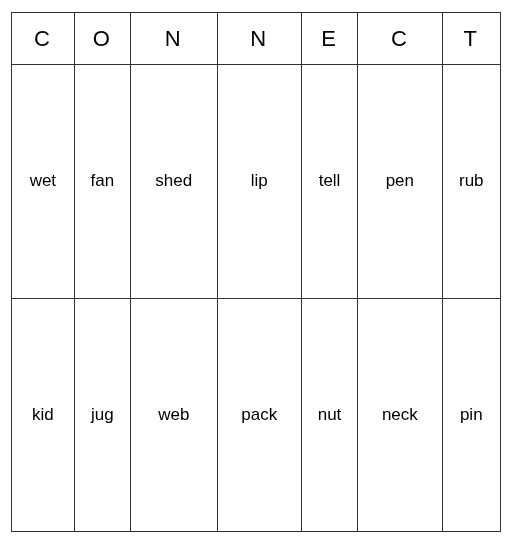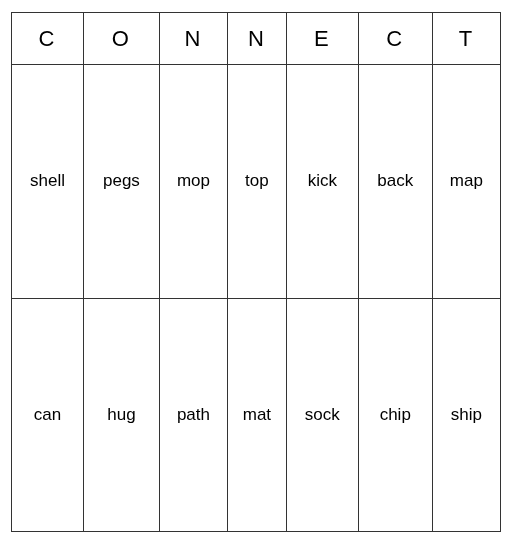--- a/index.html
+++ b/index.html
@@ -60,33 +60,33 @@
       <th>C</th>
           <th>O</th>
           <th>N</th>
           <th>N</th>
           <th>E</th>
           <th>C</th>
           <th>T</th>
         </tr>
     </thead>
     <tbody id="bingo-body">
-    <tr>
-          <td>shell</td>
-          <td>pegs</td>
-          <td>mop</td>
-          <td>top</td>
-          <td>kick</td>
-          <td>back</td>
-          <td>map</td>
+        <tr>
+          <td>wet</td>
+          <td>fan</td>
+          <td>shed</td>
+          <td>lip</td>
+          <td>tell</td>
+          <td>pen</td>
+          <td>rub</td>
         </tr>
         <tr>
-          <td>can</td>
-          <td>hug</td>
-          <td>path</td>
-          <td>mat</td>
-          <td>sock</td>
-          <td>chip</td>
-          <td>ship</td>
+          <td>kid</td>
+          <td>jug</td>
+          <td>web</td>
+          <td>pack</td>
+          <td>nut</td>
+          <td>neck</td>
+          <td>pin</td>
         </tr>
       </tbody>
   </table>
 </div>
 
 </body></html>

